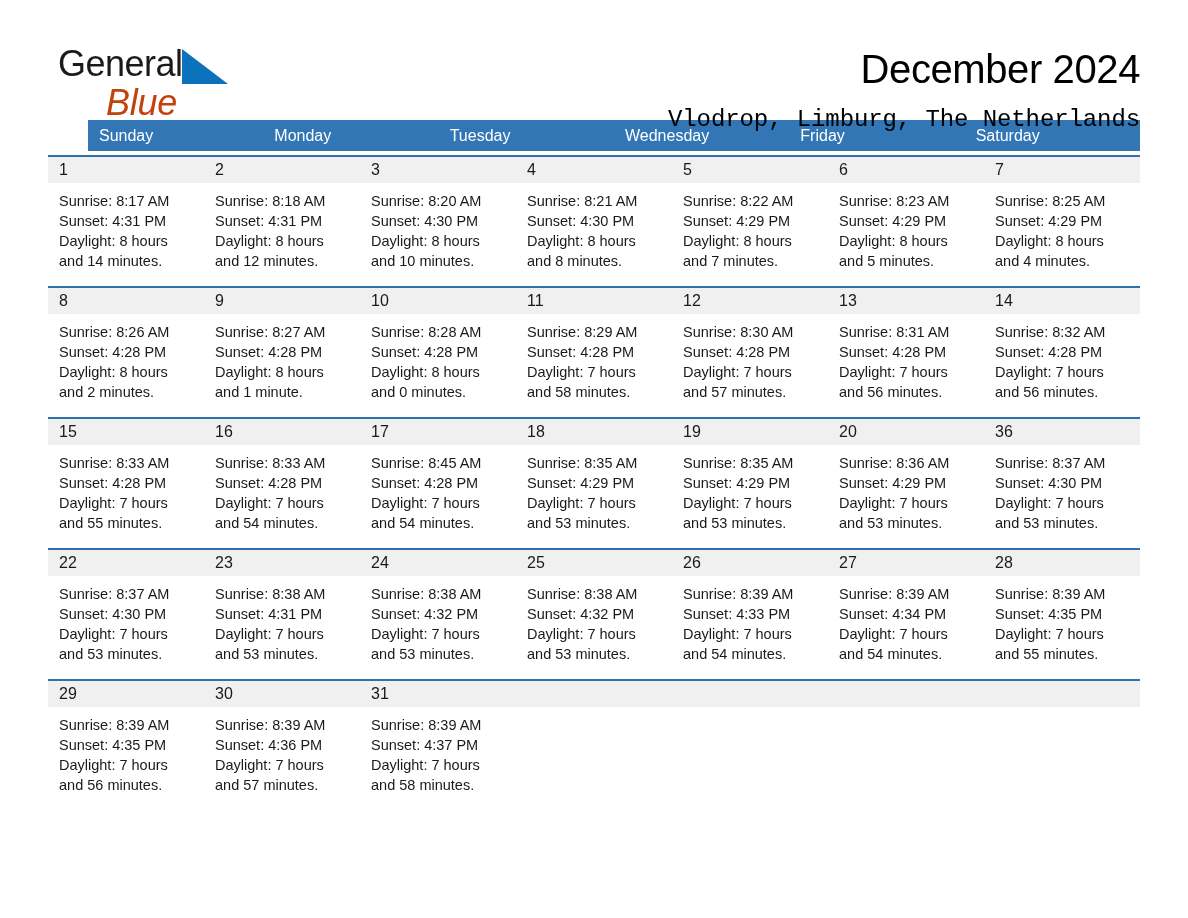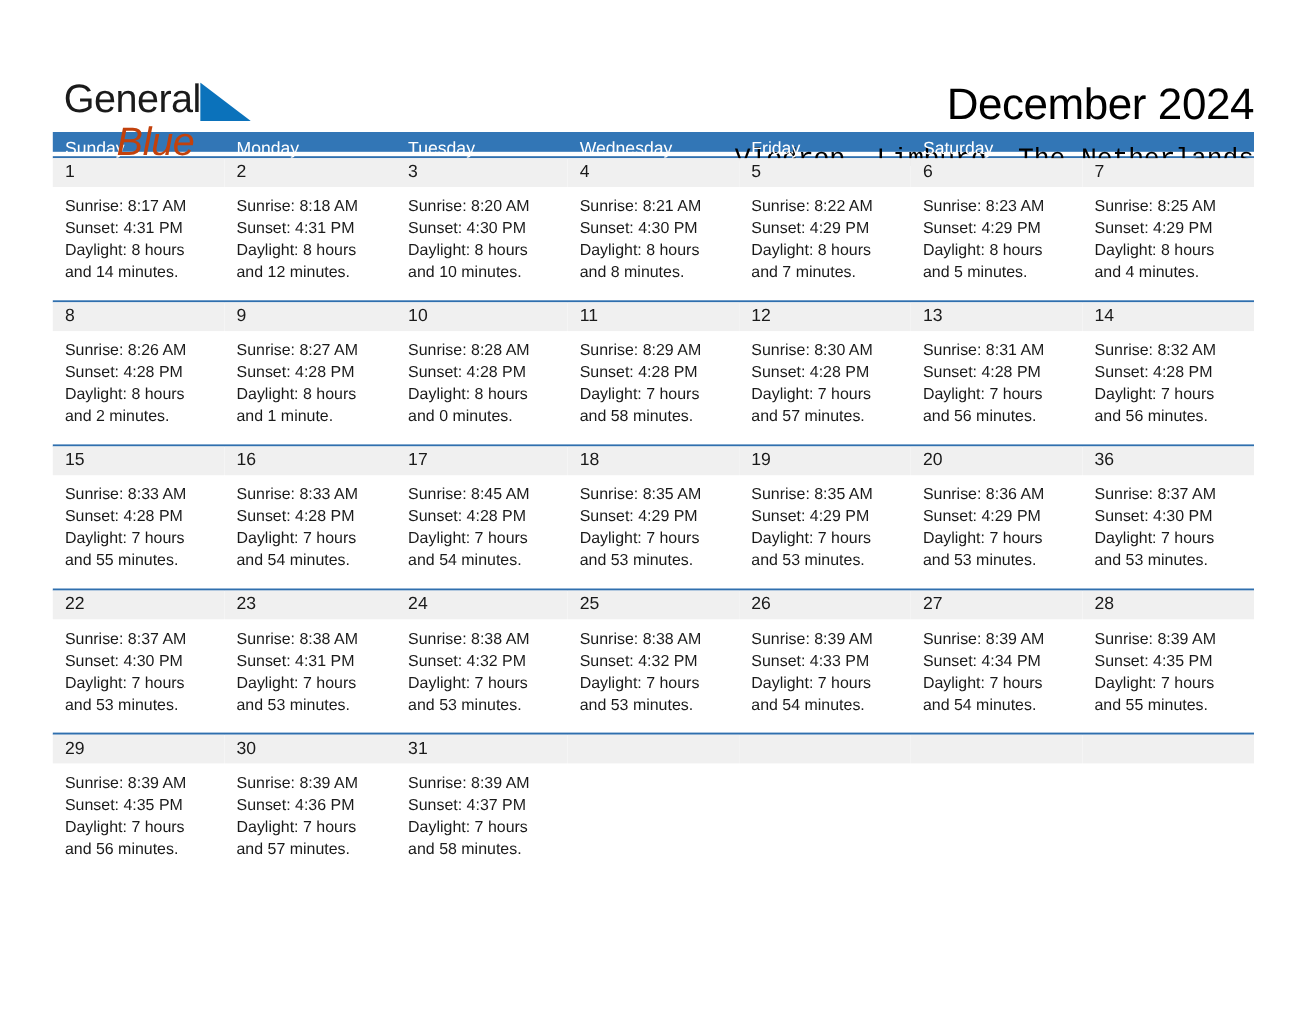--- a/index.html
+++ b/index.html
@@ -20,21 +20,21 @@
     height: 918px;
     box-sizing: border-box;
     padding: 0 48px;
   }
 
   
   .masthead {
     display: flex;
     align-items: flex-start;
     justify-content: flex-end;
-    padding-top: 72px;
+    padding-top: 46px;
     height: 96px;
     box-sizing: border-box;
   }
   .logo {
     position: relative;
     width: 230px;
     height: 78px;
     padding-left: 10px;
     box-sizing: border-box;
   }
@@ -85,23 +85,24 @@
     font-family: Liberation Mono, monospace;
   }
 
   
   .calendar {
     margin-top: 24px;
     width: 1092px;
   }
   .weekdays {
     display: grid;
-    grid-template-columns: repeat(7, 1fr);
+    grid-template-columns: repeat(6, 1fr);
     background: #3276b6;
-    height: 18px;
+    height: 31px;
+    margin-left: 40px;
   }
   .weekday {
     color: #ffffff;
     font-size: 16px;
     line-height: 31px;
     padding-left: 11px;
     box-sizing: border-box;
     white-space: nowrap;
   }
 

